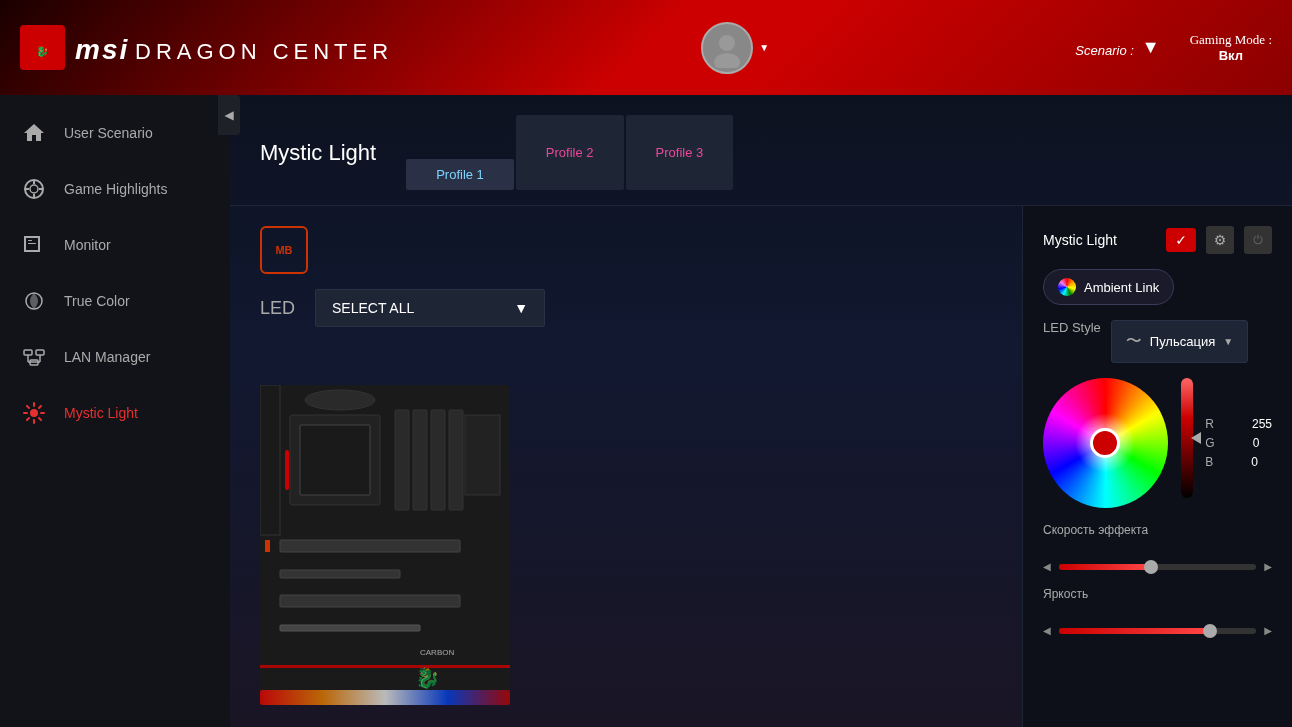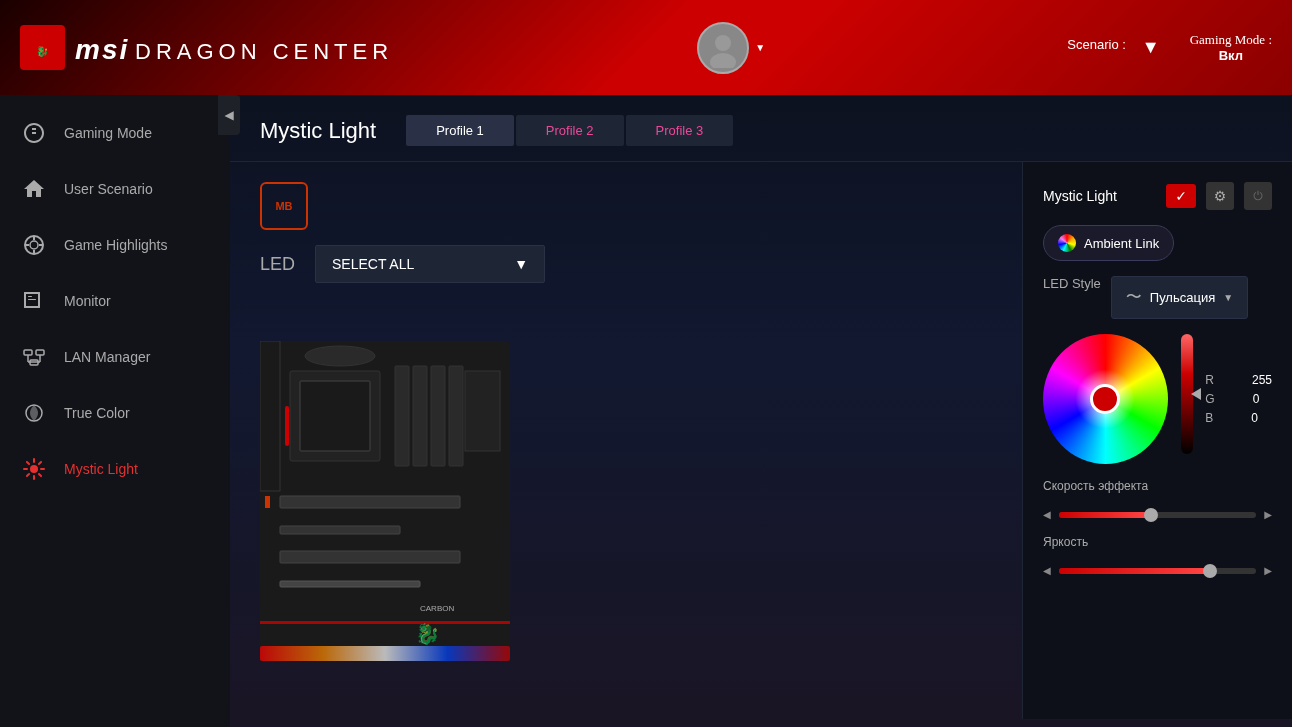--- a/index.html
+++ b/index.html
@@ -58,24 +58,25 @@
     }
     .avatar-svg { width: 40px; height: 40px; }
     .header-right {
       display: flex;
       align-items: center;
       gap: 30px;
       padding-right: 20px;
     }
     .scenario-section {
       display: flex;
-      align-items: flex-start;
-      gap: 16px;
+      align-items: flex-end;
+      gap: 8px;
       color: white;
       font-size: 13px;
+      font-style: italic;
     }
     .gaming-mode-section {
       color: white;
       font-size: 13px;
       text-align: center;
     }
     .window-controls {
       position: absolute;
       top: 10px;
       right: 10px;
@@ -174,21 +175,22 @@
       padding: 8px 30px;
       background: #1e2535;
       color: #ec4899;
       font-size: 13px;
       cursor: pointer;
       border: none;
       border-radius: 2px;
     }
     .profile-tab.active {
       background: #2a3045;
-      color: #ffffff;
+      color: #7dd3fc;
+      margin-top: 44px;
     }
 
     
     .content-layout {
       display: flex;
       height: calc(100% - 75px);
     }
 
     
     .center-panel {
@@ -436,21 +438,21 @@
     }
     .rgb-val {
       color: white;
       margin-left: 32px;
     }
 
     
     .slider-section {
       display: flex;
       flex-direction: column;
-      gap: 12px;
+      gap: 20px;
     }
     .slider-label {
       color: #aaa;
       font-size: 12px;
       margin-bottom: 4px;
     }
     .slider-row {
       display: flex;
       align-items: center;
       gap: 8px;
@@ -551,28 +553,20 @@
     <div class="gaming-mode-section">
       <div style="font-size:13px;color:white;font-family:Liberation Serif, serif;">Gaming Mode :</div>
       <div style="font-size:13px;color:white;font-weight:bold;">Вкл</div>
     </div>
   </div>
 </div>
 
 <div class="sidebar-collapse">◀</div>
 
 <div class="sidebar">
-  <div class="sidebar-item">
-    <div class="sidebar-icon">
-      <svg width="24" height="24" viewBox="0 0 24 24" fill="#aaa">
-          <path d="M12 2C6.48 2 2 6.48 2 12s4.48 10 10 10 10-4.48 10-10S17.52 2 12 2zm0 18c-4.41 0-8-3.59-8-8s3.59-8 8-8 8 3.59 8 8-3.59 8-8 8zm-2-9h4v2h-4zm0-4h4v2h-4z"></path>
-        </svg>
-    </div>
-    <span>Gaming Mode</span>
-  </div>
 
   <div class="sidebar-item">
     <div class="sidebar-icon">
       <svg width="24" height="24" viewBox="0 0 24 24" fill="#aaa">
           <path d="M10 20v-6h4v6h5v-8h3L12 3 2 12h3v8z"></path>
         </svg>
     </div>
     <span>User Scenario</span>
   </div>
 
@@ -599,40 +593,40 @@
           <rect x="2" y="17" width="16" height="2" rx="1"></rect>
           <rect x="6" y="7" width="4" height="1" rx=".5"></rect>
           <rect x="6" y="10" width="8" height="1" rx=".5"></rect>
         </svg>
     </div>
     <span>Monitor</span>
   </div>
 
   <div class="sidebar-item">
     <div class="sidebar-icon">
+      <svg width="24" height="24" viewBox="0 0 24 24" fill="none">
+          <circle cx="12" cy="12" r="8" fill="none" stroke="#aaa" stroke-width="1.5"></circle>
+          <path d="M12 4 Q16 8 16 12 Q16 16 12 20 Q8 16 8 12 Q8 8 12 4Z" fill="#aaa" opacity="0.5"></path>
+        </svg>
+    </div>
+    <span>True Color</span>
+  </div>
+
+  <div class="sidebar-item">
+    <div class="sidebar-icon">
       <svg width="24" height="24" viewBox="0 0 24 24" fill="#aaa">
           <rect x="2" y="5" width="8" height="5" rx="1" stroke="#aaa" fill="none" stroke-width="1.5"></rect>
           <rect x="14" y="5" width="8" height="5" rx="1" stroke="#aaa" fill="none" stroke-width="1.5"></rect>
           <rect x="8" y="15" width="8" height="5" rx="1" stroke="#aaa" fill="none" stroke-width="1.5"></rect>
           <line x1="6" y1="10" x2="6" y2="17" stroke="#aaa" stroke-width="1.5"></line>
           <line x1="18" y1="10" x2="18" y2="17" stroke="#aaa" stroke-width="1.5"></line>
           <line x1="6" y1="17" x2="18" y2="17" stroke="#aaa" stroke-width="1.5"></line>
         </svg>
     </div>
     <span>LAN Manager</span>
-  </div>
-
-  <div class="sidebar-item">
-    <div class="sidebar-icon">
-      <svg width="24" height="24" viewBox="0 0 24 24" fill="none">
-          <circle cx="12" cy="12" r="8" fill="none" stroke="#aaa" stroke-width="1.5"></circle>
-          <path d="M12 4 Q16 8 16 12 Q16 16 12 20 Q8 16 8 12 Q8 8 12 4Z" fill="#aaa" opacity="0.5"></path>
-        </svg>
-    </div>
-    <span>True Color</span>
   </div>
 
   <div class="sidebar-item active">
     <div class="sidebar-icon">
       <svg width="24" height="24" viewBox="0 0 24 24">
           <circle cx="12" cy="12" r="4" fill="#e63030"></circle>
           <path d="M12 2v3M12 19v3M2 12h3M19 12h3M4.93 4.93l2.12 2.12M16.95 16.95l2.12 2.12M4.93 19.07l2.12-2.12M16.95 7.05l2.12-2.12" stroke="#e63030" stroke-width="2" stroke-linecap="round"></path>
         </svg>
     </div>
     <span style="color:#e63030;">Mystic Light</span>

